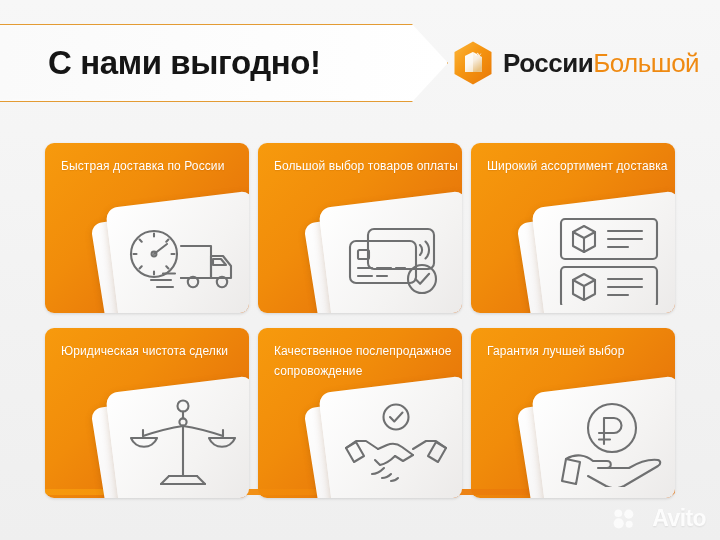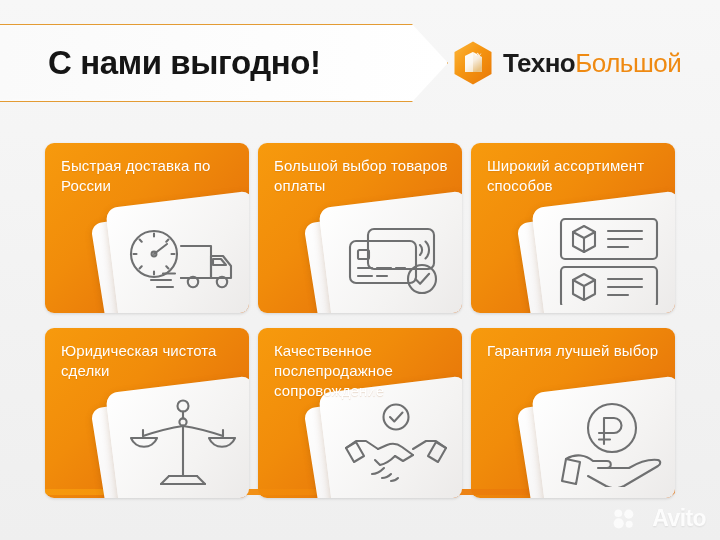--- a/index.html
+++ b/index.html
@@ -76,21 +76,21 @@
     position: relative;
     border-radius: 9px;
     background: linear-gradient(135deg,#f79a0d 0%,#f18c0a 38%,#e6740a 78%,#d9600b 100%);
     overflow: hidden;
     box-shadow: 0 1px 3px rgba(0,0,0,.13);
   }
   .card-title {
     position: absolute;
     left: 16px; top: 13px; right: 4px;
     color: #ffffff;
-    font-size: 15px;
+    font-size: 12px;
     line-height: 20px;
     font-weight: 400;
     letter-spacing: 0.1px;
     text-shadow: 0 1px 1px rgba(150,70,0,.18);
     z-index: 3;
   }
 
   
   .paper-back {
     position: absolute;
@@ -169,21 +169,21 @@
           <stop offset="55%" stop-color="#f7f2ea"></stop>
           <stop offset="100%" stop-color="#e8c58a"></stop>
         </linearGradient>
       </defs>
       <path d="M21 1.5 L39.5 12 L39.5 34 L21 44.5 L2.5 34 L2.5 12 Z" fill="url(#hexg)"></path>
       <path d="M13 16 L21 12 L30 17 L30 32 L13 32 Z" fill="url(#boxg)" opacity="0.95"></path>
       <path d="M13 16 L21 12 L21 32 L13 32 Z" fill="#ffffff" opacity="0.55"></path>
       <path d="M22.5 12.8 L24 15.5 L25.6 12.9 L27.2 15.8 L28.8 13.6" stroke="#ffffff" stroke-width="1" fill="none" opacity="0.8"></path>
     </svg>
     <div class="logo-text">
-      <span class="t1">Техно</span><span class="t2">Большой</span>
+      <span class="t1">России</span><span class="t2">Большой</span>
     </div>
   </div>
 
   <div class="grid">
 
     <div class="card">
       <div class="card-title">Быстрая доставка по России</div>
       <div class="paper-back"></div>
       <div class="paper-front">
         <svg width="120" height="78" viewBox="0 0 120 78">
@@ -214,21 +214,21 @@
           <path class="ico" d="M18 49 h14 M37 49 h14 M56 49 h9"></path>
           <path class="ico" d="M18 57 h14 M37 57 h10"></path>
           <path class="ico" d="M80 26 a7 7 0 0 1 0 10 M85.5 22.5 a12 12 0 0 1 0 17"></path>
           <circle class="ico" cx="82" cy="60" r="14" fill="#ffffff"></circle>
           <path class="ico" d="M75.5 60 l4.6 4.8 l9-10"></path>
         </svg>
       </div>
     </div>
 
     <div class="card">
-      <div class="card-title">Широкий ассортимент способов</div>
+      <div class="card-title">Широкий ассортимент доставка</div>
       <div class="paper-back"></div>
       <div class="paper-front">
         <svg width="112" height="92" viewBox="0 0 112 92">
           <rect class="ico" x="8" y="6" width="96" height="40" rx="4"></rect>
           <path class="ico" d="M20 19 l11 -6 l11 6 v14 l-11 6 l-11 -6 z"></path>
           <path class="ico" d="M20 19 l11 6 l11 -6 M31 25 v14"></path>
           <path class="ico" d="M55 18 h34 M55 26 h34 M55 34 h20"></path>
           <rect class="ico" x="8" y="54" width="96" height="40" rx="4"></rect>
           <path class="ico" d="M20 67 l11 -6 l11 6 v14 l-11 6 l-11 -6 z"></path>
           <path class="ico" d="M20 67 l11 6 l11 -6 M31 73 v14"></path>

